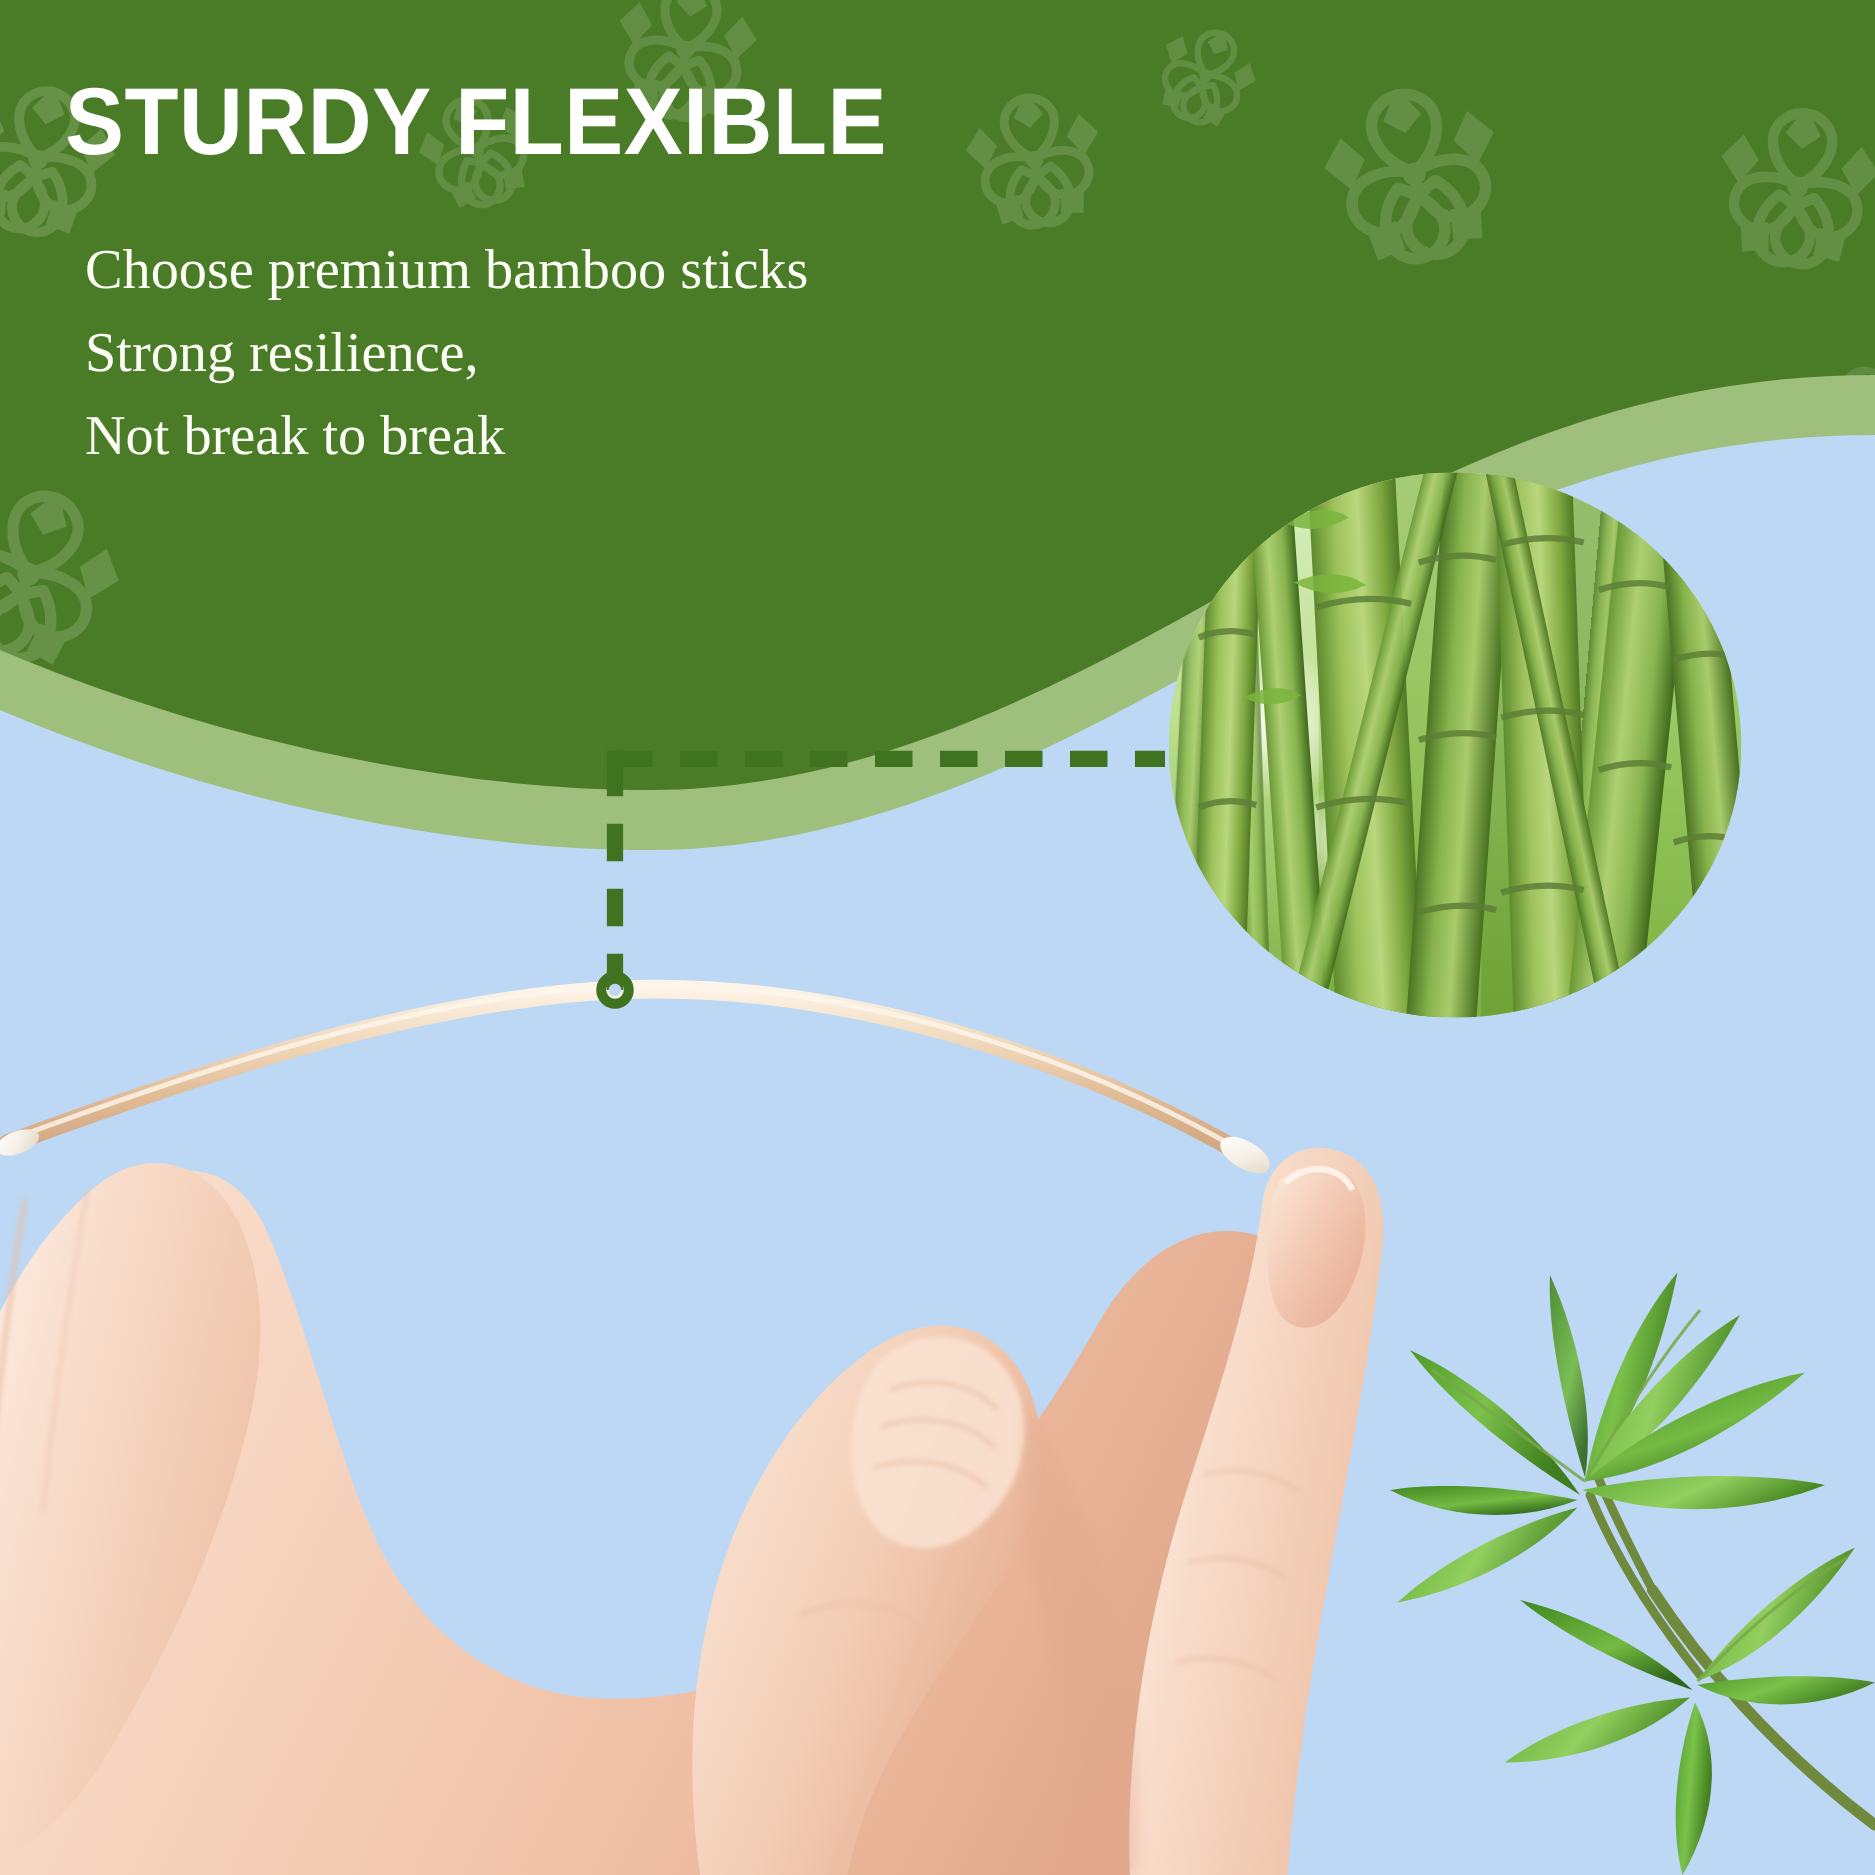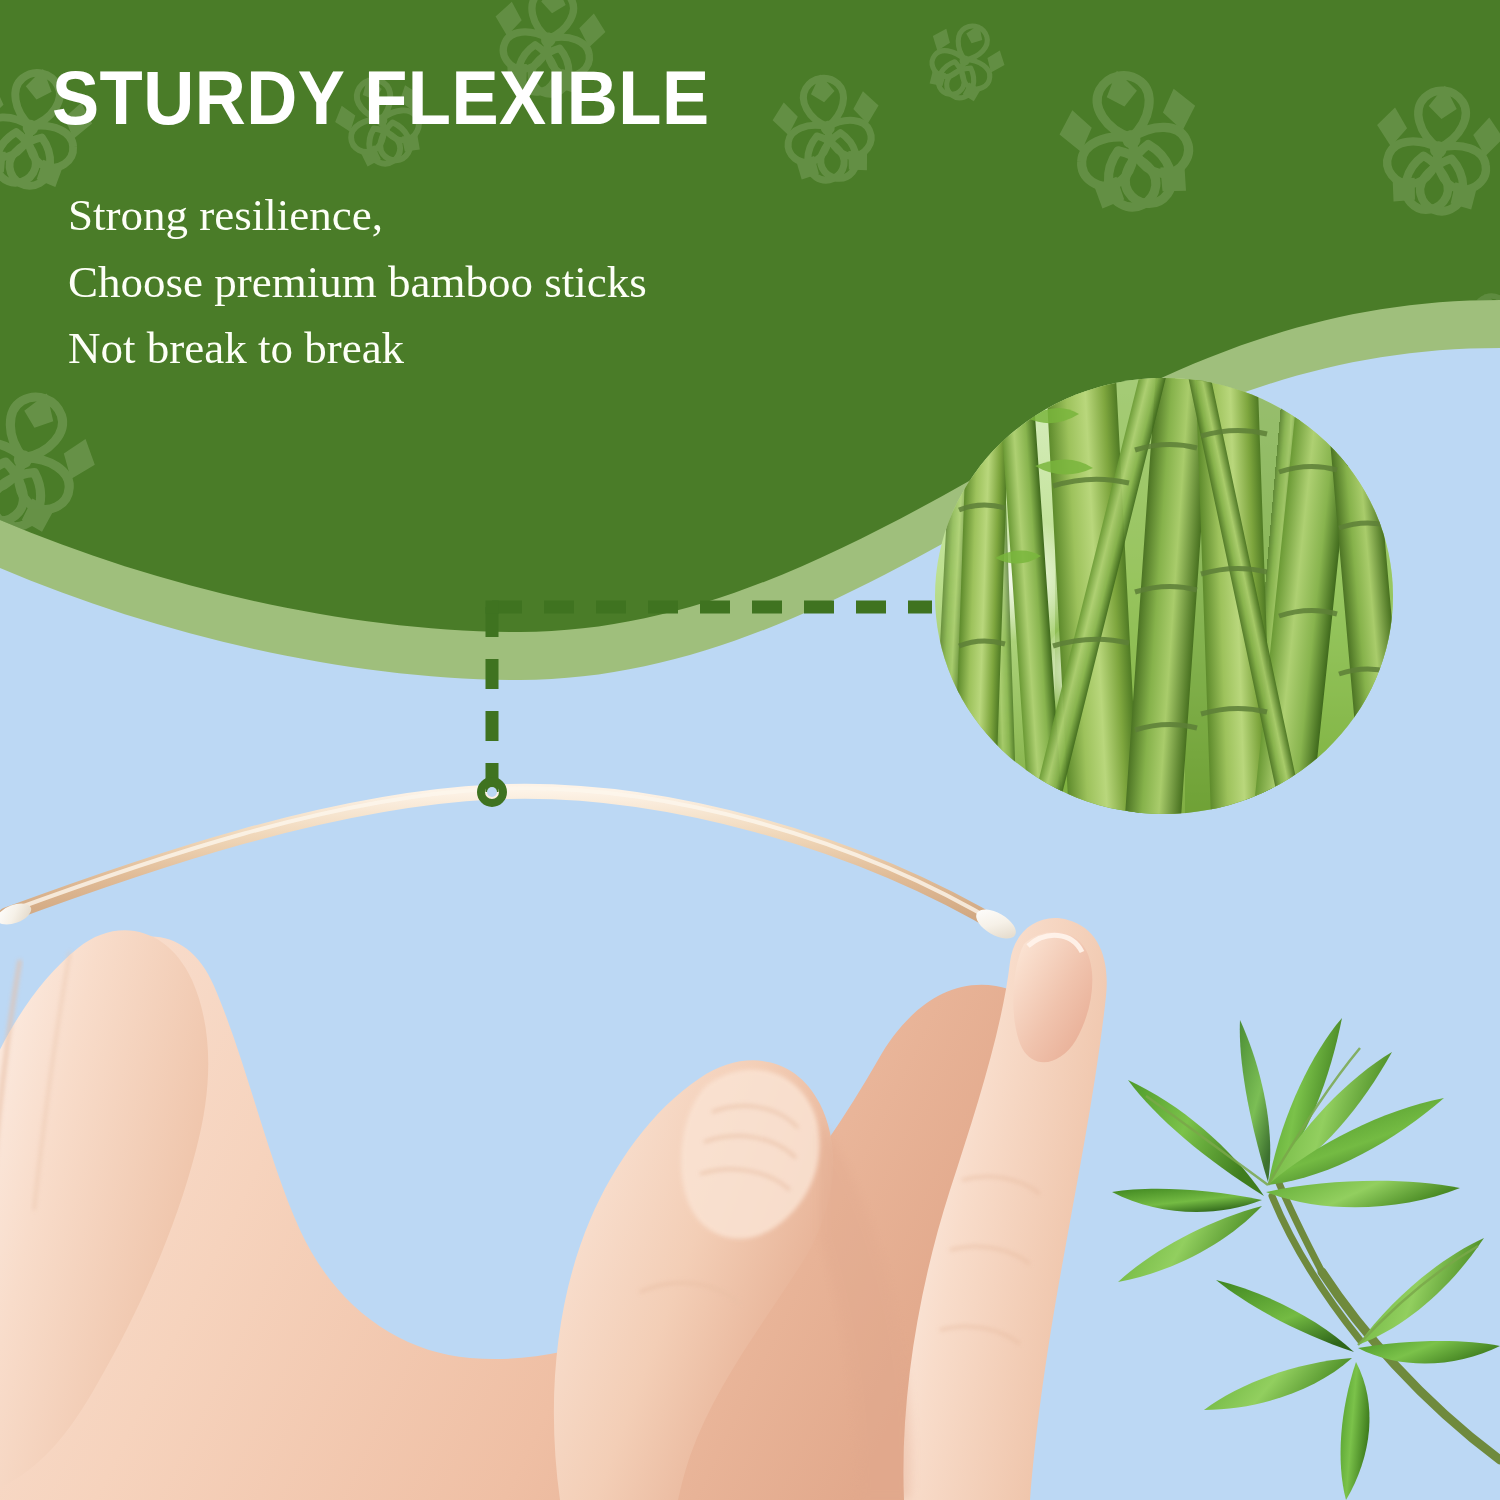--- a/index.html
+++ b/index.html
@@ -132,22 +132,22 @@
         </g>
       <g opacity="0.22" transform="translate(1500,336) rotate(-20) scale(0.43)">
           <use href="#blossom"></use>
         </g>
     </g>
   </svg>
 
   <div id="header-text">
     <div id="page-title">STURDY FLEXIBLE</div>
     <div id="subtitle-block">
+      <span class="sub-line">Choose premium bamboo sticks</span>
       <span class="sub-line">Strong resilience,</span>
-      <span class="sub-line">Choose premium bamboo sticks</span>
       <span class="sub-line">Not break to break</span>
     </div>
   </div>
 
   <div id="bamboo-inset">
     <svg viewBox="0 0 458 436" width="458" height="436">
       <defs>
         <linearGradient id="sky" x1="0" y1="0" x2="0" y2="1">
           <stop offset="0%" stop-color="#d9eec2"></stop>
           <stop offset="45%" stop-color="#bde08f"></stop>

